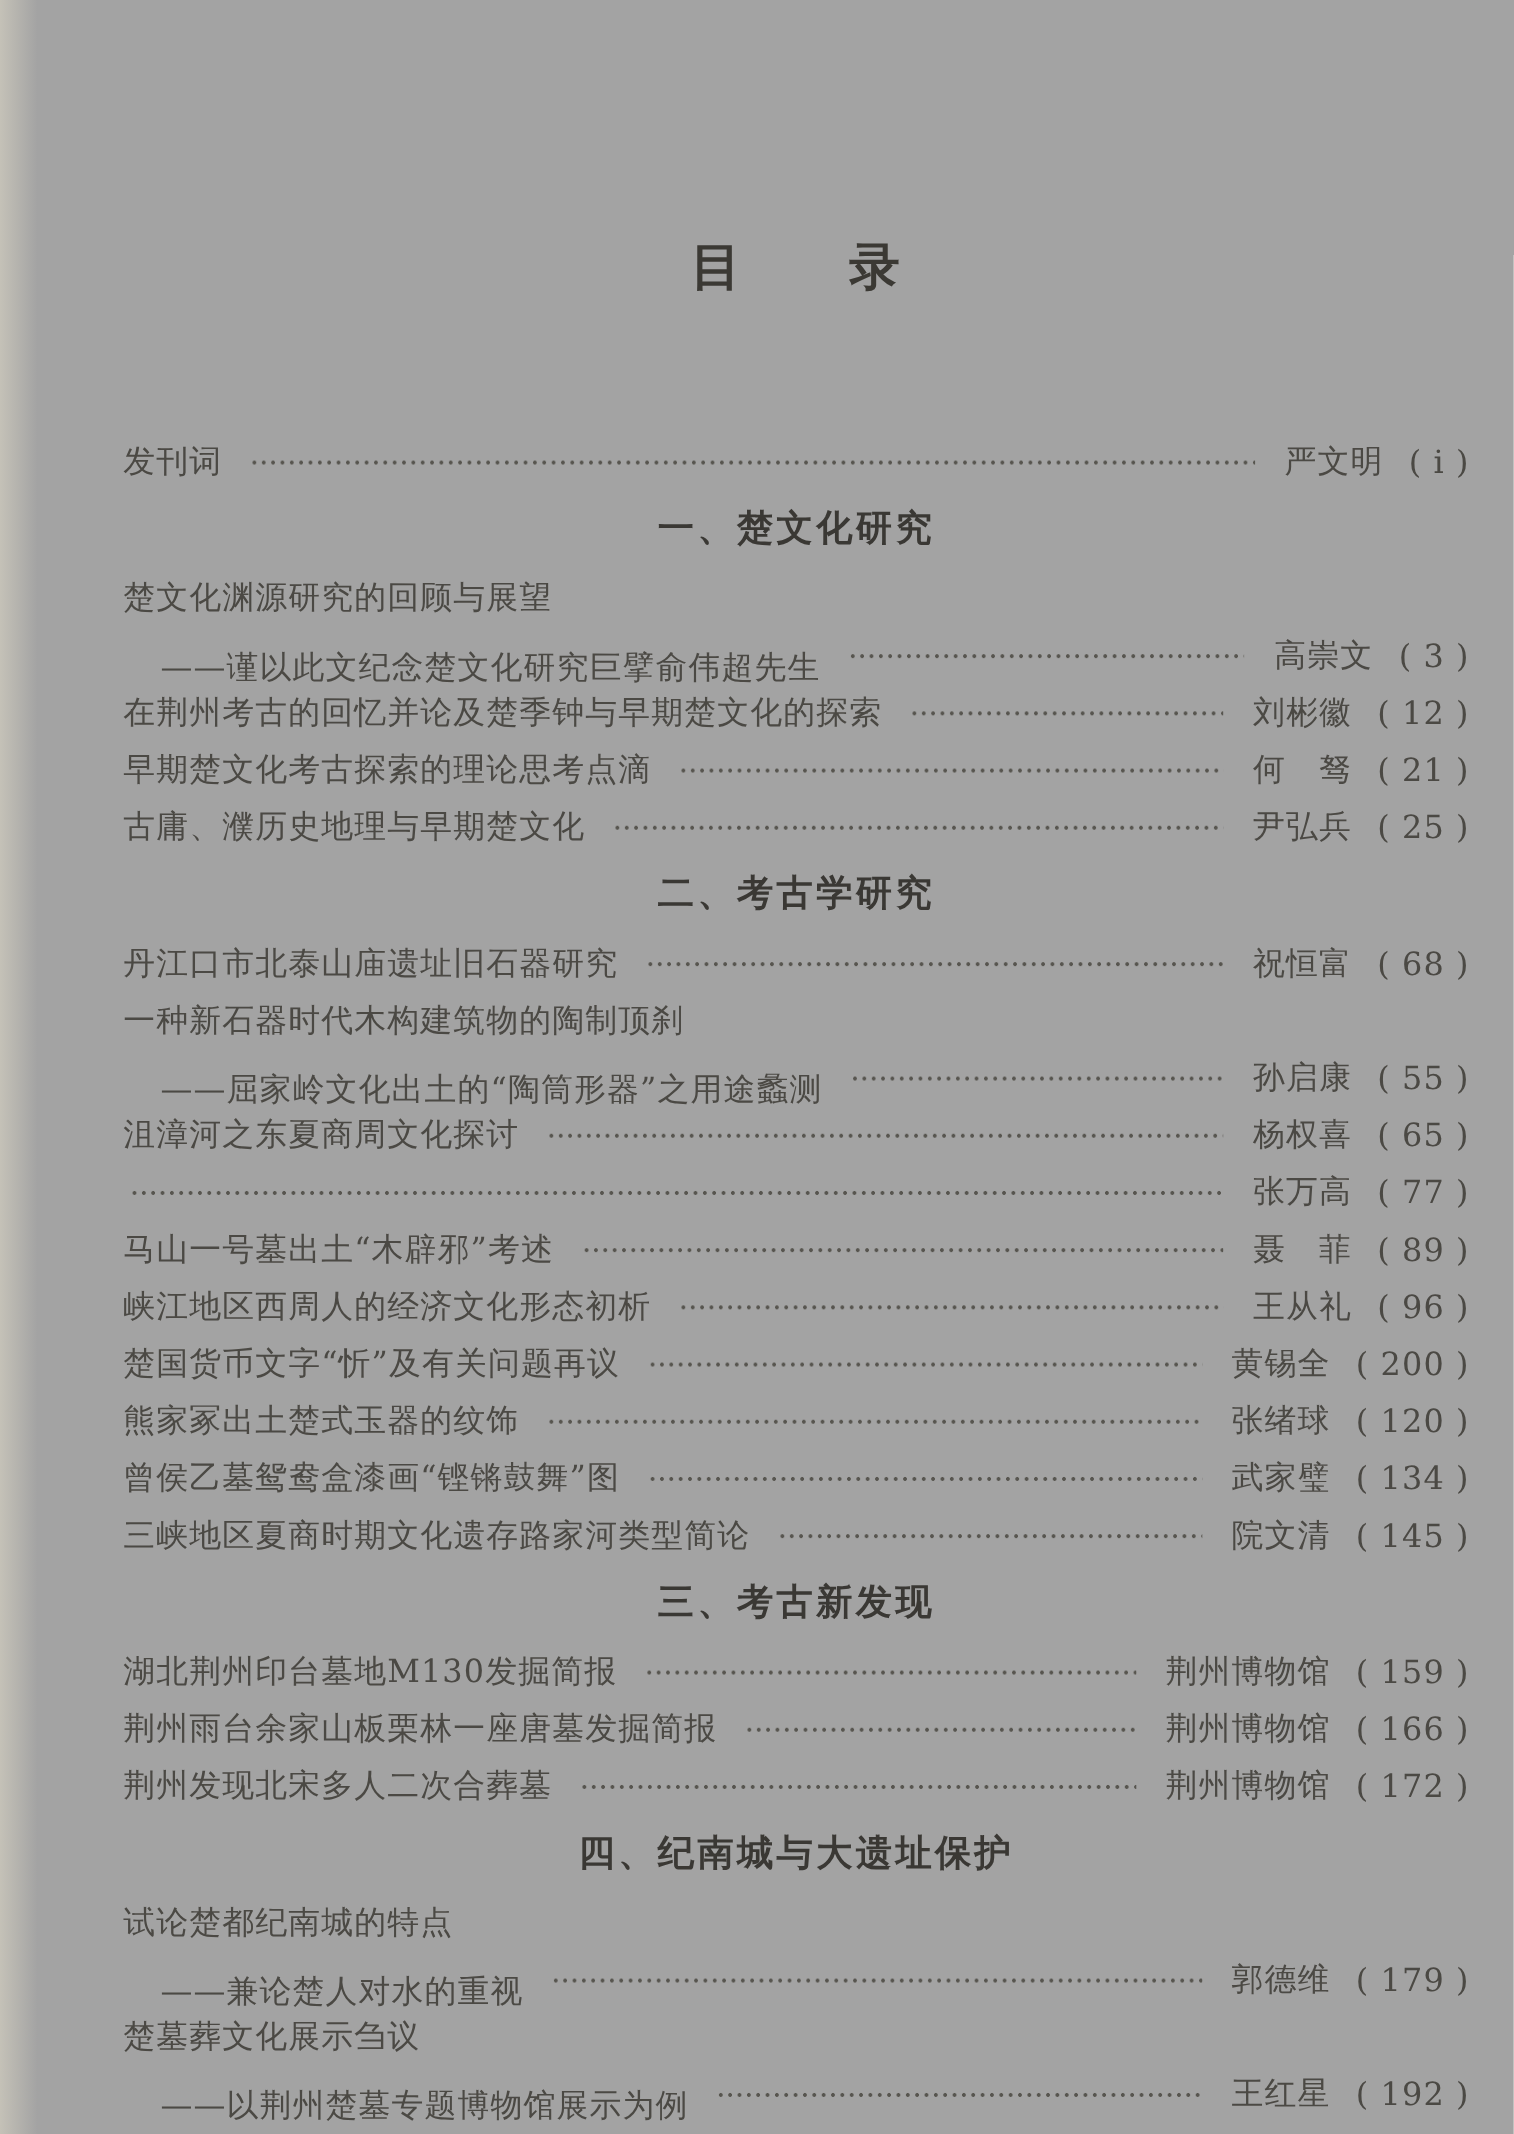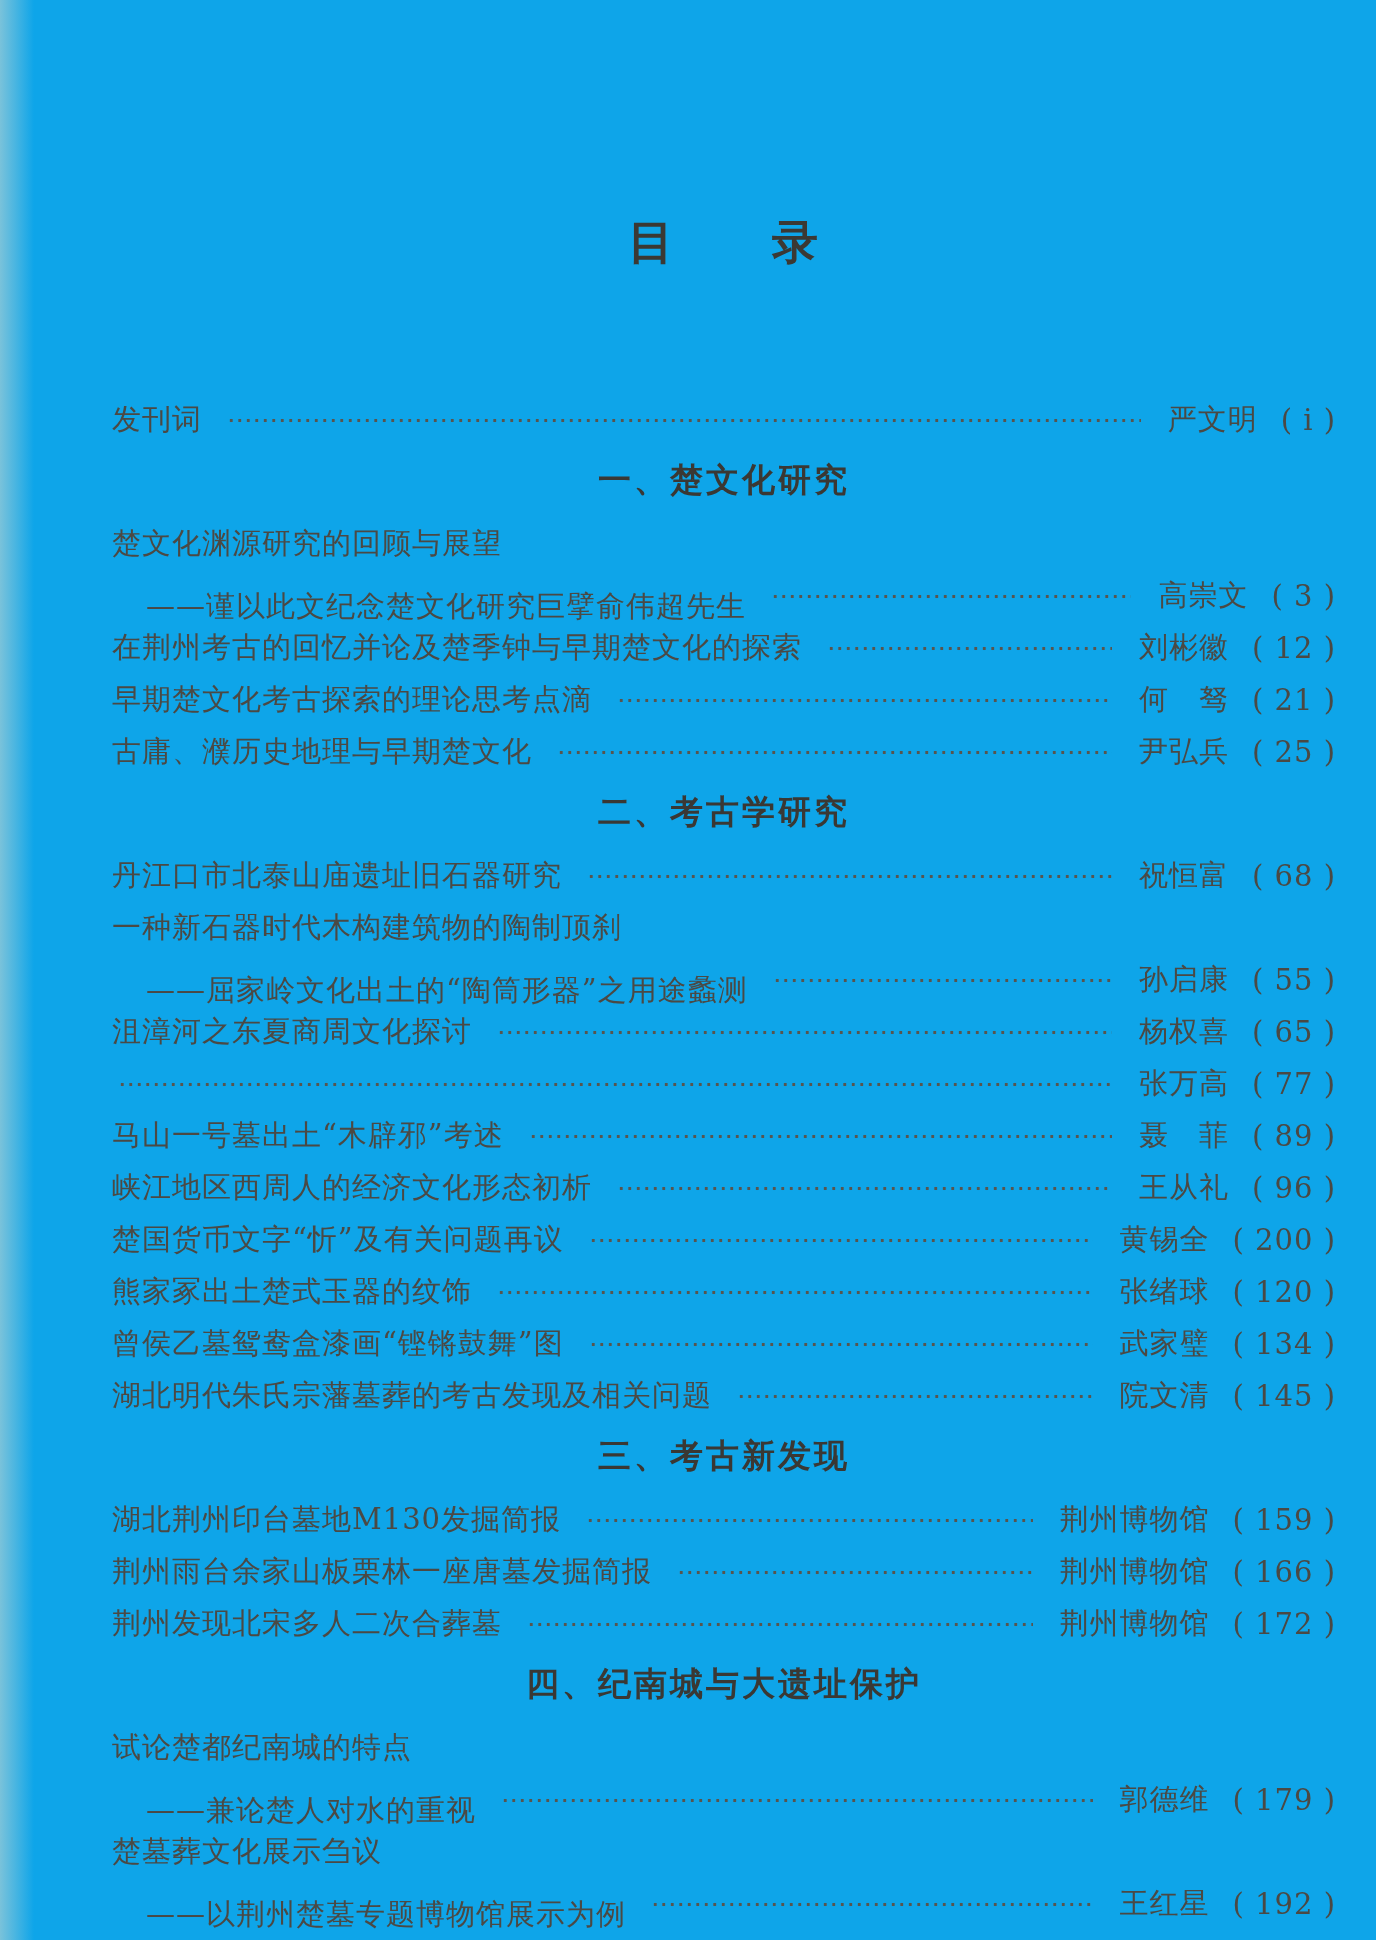--- a/index.html
+++ b/index.html
@@ -4,21 +4,21 @@
 <style>
   html, body { margin: 0; padding: 0; }
   body {
     width: 1376px; height: 1940px;
     background: #f6f4ee;
     font-family: "DejaVu Serif", serif;
   }
   .page {
     position: relative;
     width: 1376px; height: 1940px;
-    background: #0ea5e9;
+    background: #a3a3a3;
     overflow: hidden;
     box-sizing: border-box;
     padding: 214px 40px 0 112px;
   }
   
   .page::before {
     content: '';
     position: absolute; left: 0; top: 0; bottom: 0; width: 34px;
     background: linear-gradient(90deg, #e6e0cc, rgba(252,251,247,0));
     opacity: 0.5;
@@ -161,21 +161,21 @@
           <span class="author">张绪球</span>
           <span class="pageno">( 120 )</span>
         </div>
         <div class="toc-row">
           <span class="entry-text">曾侯乙墓鸳鸯盒漆画“铿锵鼓舞”图</span>
           <span class="leader"></span>
           <span class="author">武家璧</span>
           <span class="pageno">( 134 )</span>
         </div>
         <div class="toc-row">
-          <span class="entry-text">湖北明代朱氏宗藩墓葬的考古发现及相关问题</span>
+          <span class="entry-text">三峡地区夏商时期文化遗存路家河类型简论</span>
           <span class="leader"></span>
           <span class="author">院文清</span>
           <span class="pageno">( 145 )</span>
         </div>
       </div>
       <div>
         <div class="section-heading">三、考古新发现</div>
         <div class="toc-row">
           <span class="entry-text">湖北荆州印台墓地M130发掘简报</span>
           <span class="leader"></span>

